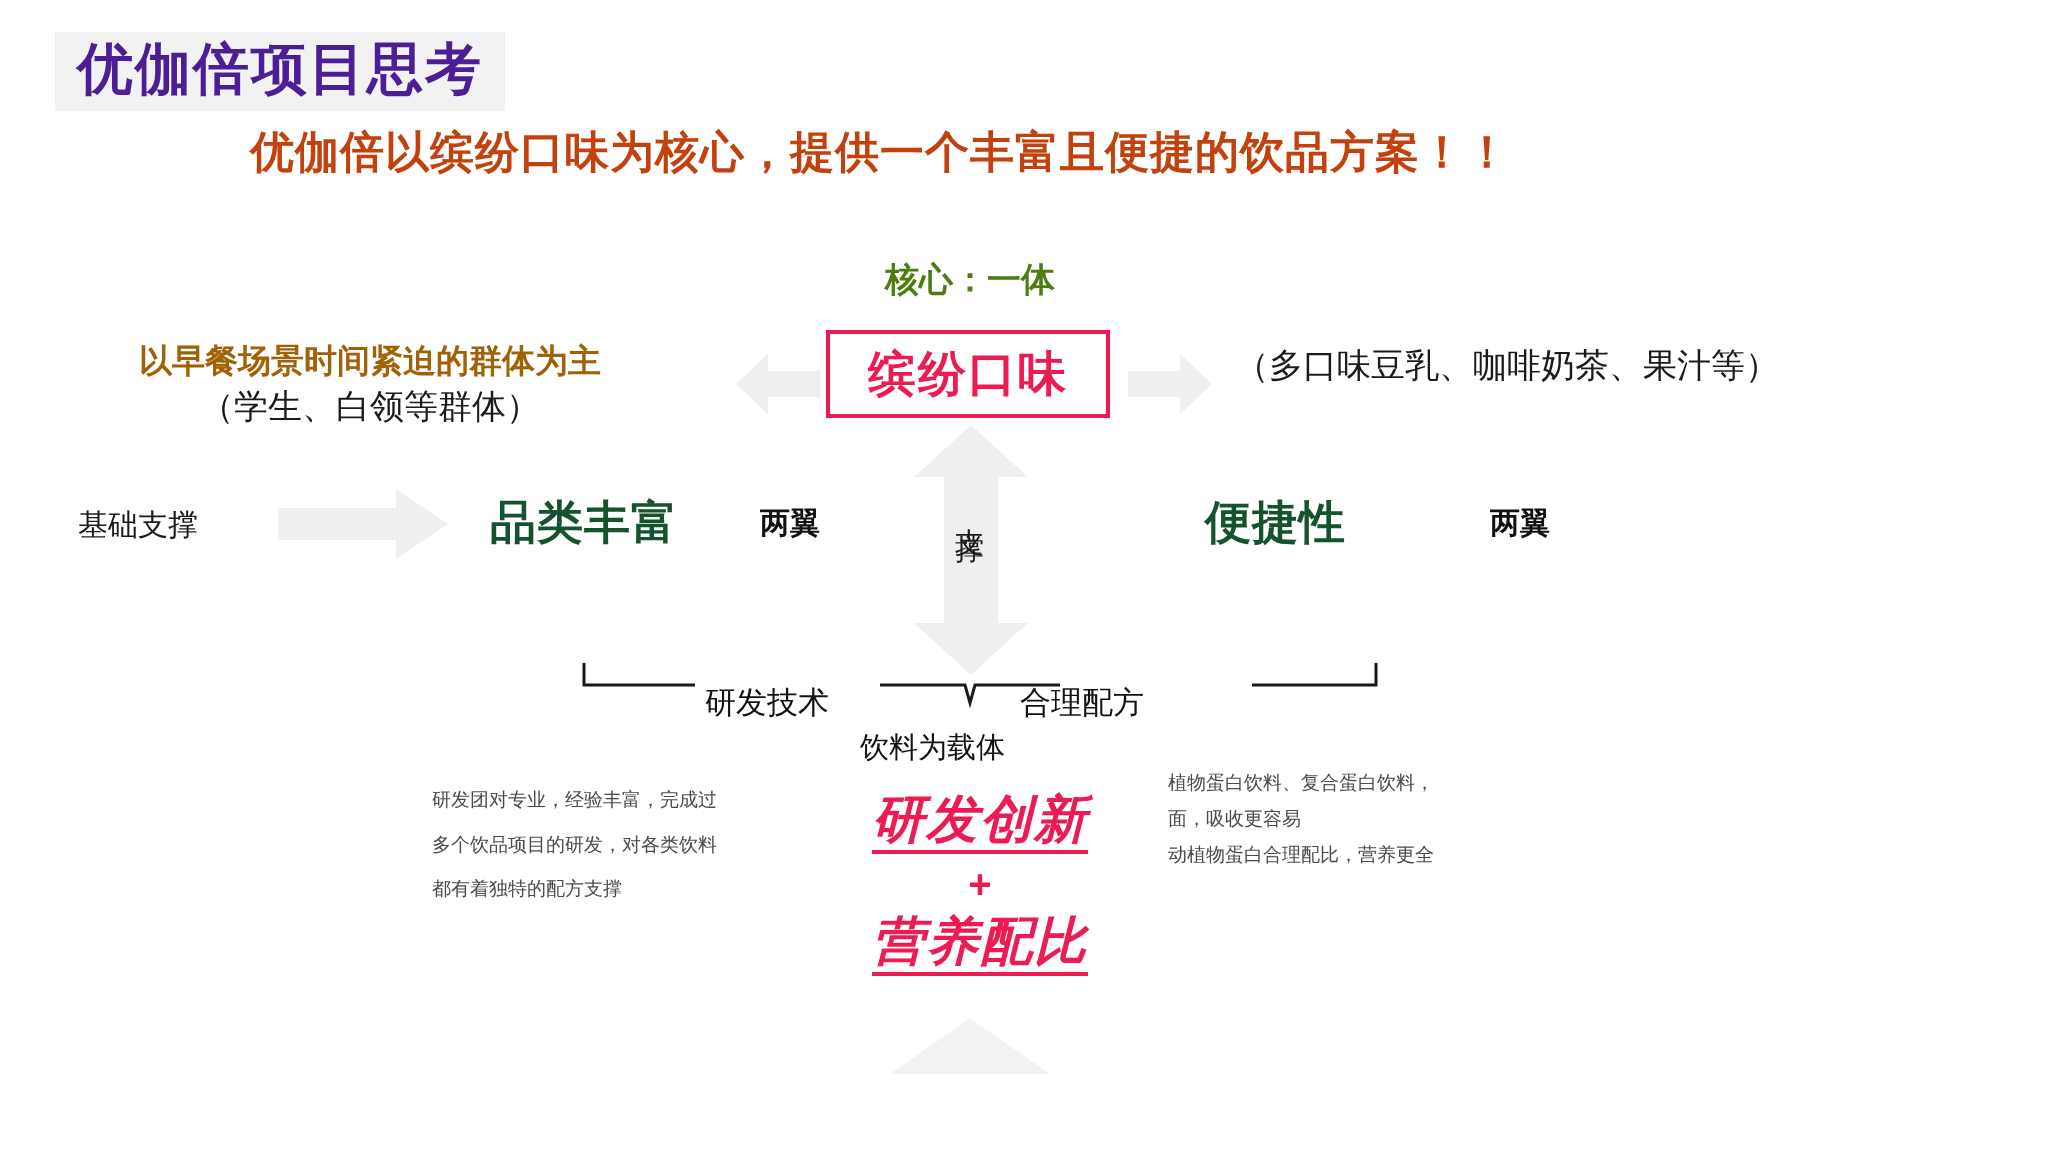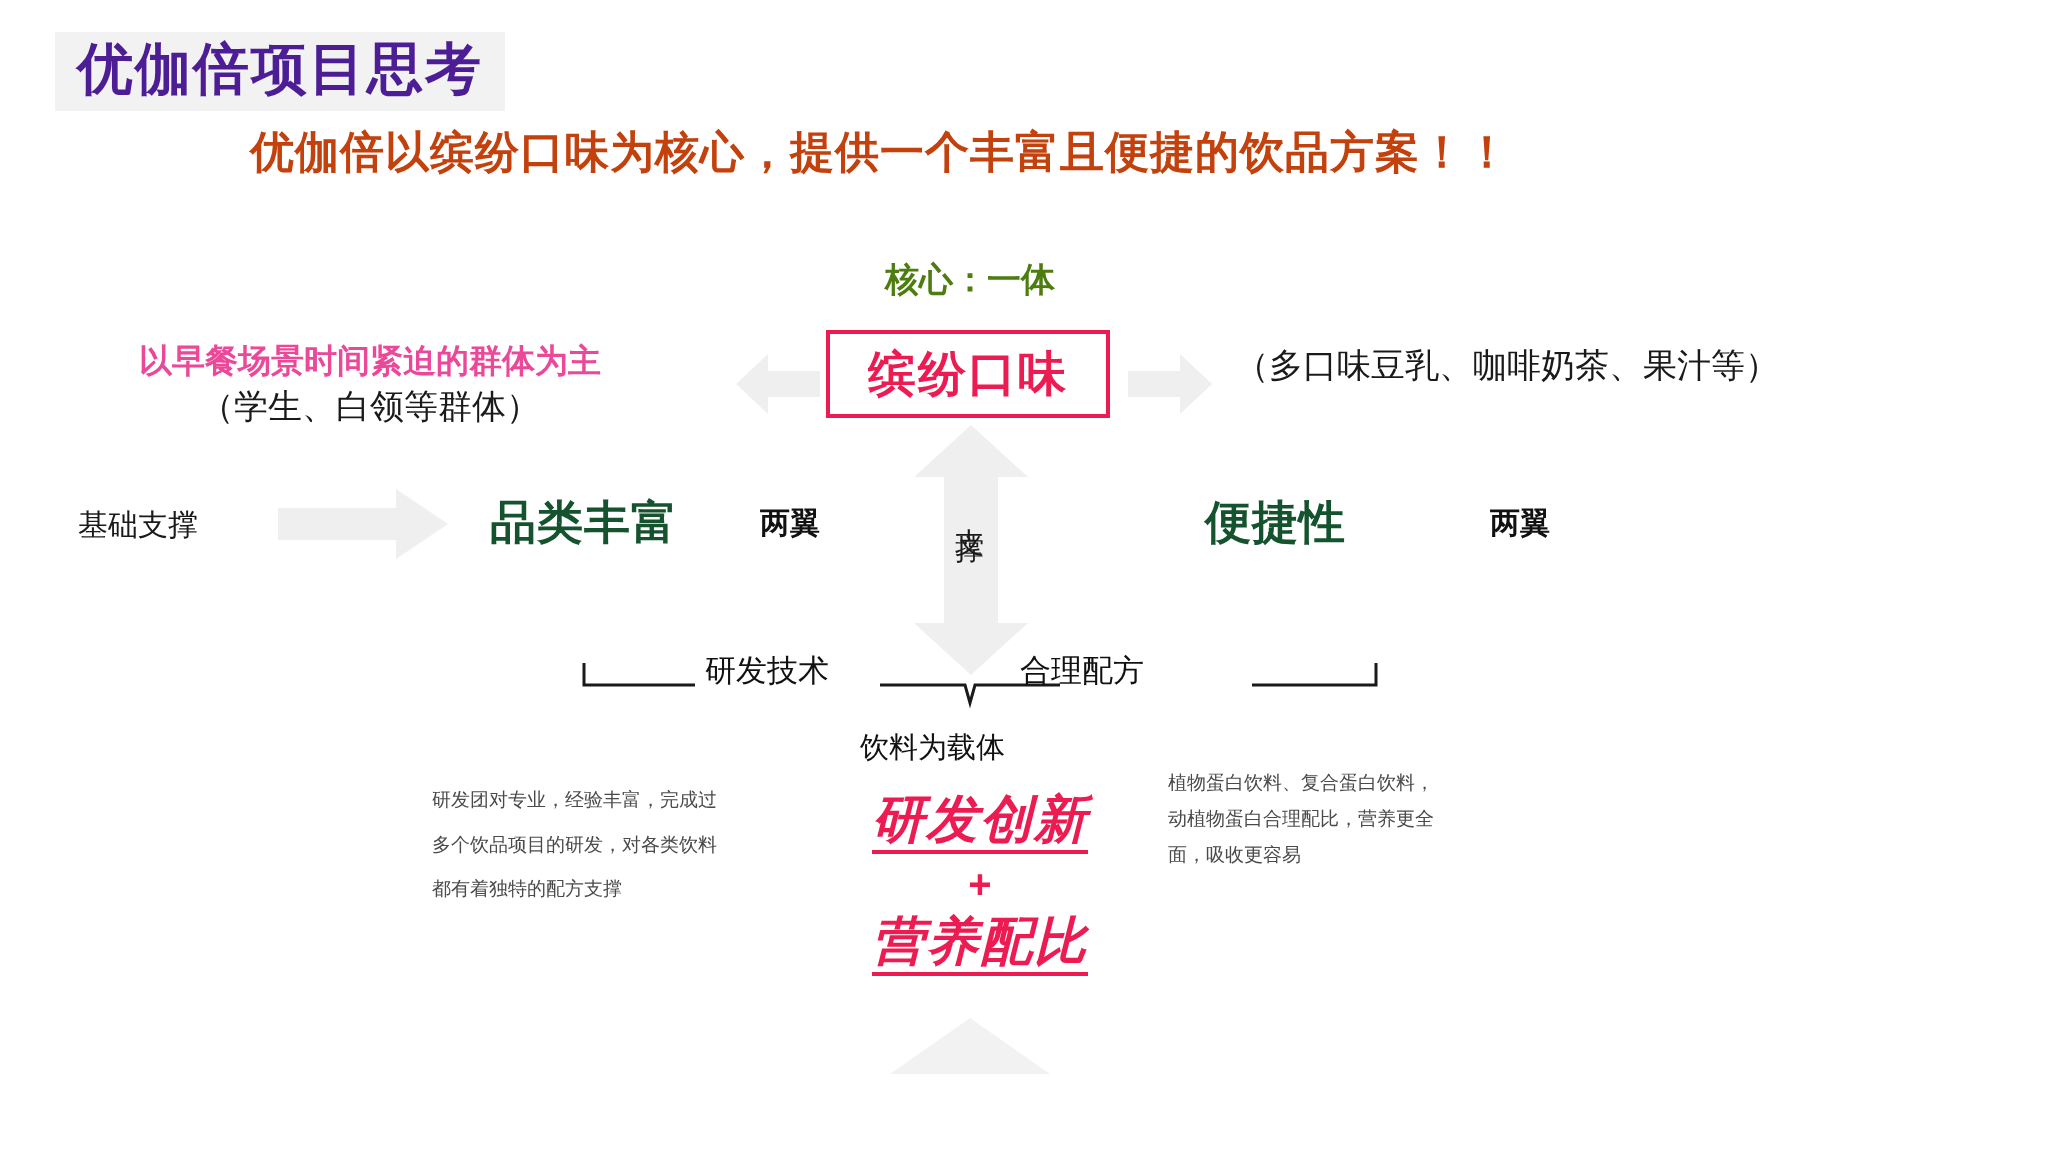--- a/index.html
+++ b/index.html
@@ -46,21 +46,21 @@
     box-sizing:border-box;
     display:flex;align-items:center;justify-content:center;
   }
   .core-box .core-text{
     font-size:48px;font-weight:bold;color:#ec1c52;letter-spacing:2px;
     white-space:nowrap;
   }
 
   
   .side{position:absolute;white-space:nowrap;}
-  .side .line1{font-size:33px;font-weight:bold;color:#ec4899;line-height:1.25;}
+  .side .line1{font-size:33px;font-weight:bold;color:#a16207;line-height:1.25;}
   .side .line2{font-size:34px;color:#1a1a1a;line-height:1.4;margin-top:2px;}
 
   .side-left{left:0;top:340px;width:740px;text-align:center;}
   .side-right{left:1225px;top:340px;width:760px;text-align:left;}
   .side-right .line2{padding-left:10px;}
 
   
   .arrow{position:absolute;}
   .arrow svg{display:block;}
 
@@ -85,21 +85,21 @@
   .vertical-zhicheng{
     position:absolute;left:955px;top:505px;
     font-size:29px;color:#1a1a1a;
     writing-mode:vertical-rl;text-orientation:upright;
     letter-spacing:6px;line-height:1;
   }
 
   
   .bracket-row{position:absolute;left:580px;top:655px;width:800px;height:60px;}
   .bracket-label{
-    position:absolute;font-size:31px;color:#111;white-space:nowrap;
+    position:absolute;font-size:31px;color:#111;white-space:nowrap;margin-top:32px;
   }
   .label-yanfa{left:125px;top:-5px;}
   .label-peifang{left:440px;top:-5px;}
   .carrier-label{
     position:absolute;left:860px;top:728px;
     font-size:29px;color:#111;white-space:nowrap;
   }
 
   
   .para{
@@ -195,22 +195,22 @@
   <div class="carrier-label">饮料为载体</div>
 
   <div class="para para-left">
     <div>研发团对专业，经验丰富，完成过</div>
     <div>多个饮品项目的研发，对各类饮料</div>
     <div>都有着独特的配方支撑</div>
   </div>
 
   <div class="para para-right">
     <div>植物蛋白饮料、复合蛋白饮料，</div>
+    <div>面，吸收更容易</div>
     <div>动植物蛋白合理配比，营养更全</div>
-    <div>面，吸收更容易</div>
   </div>
 
   <div class="center-red">
     <div><span class="big">研发创新</span></div>
     <div class="plus">+</div>
     <div><span class="big">营养配比</span></div>
   </div>
 
   <div class="arrow" style="left:890px;top:1018px;">
     <svg width="160" height="60" viewBox="0 0 160 60" aria-hidden="true">

